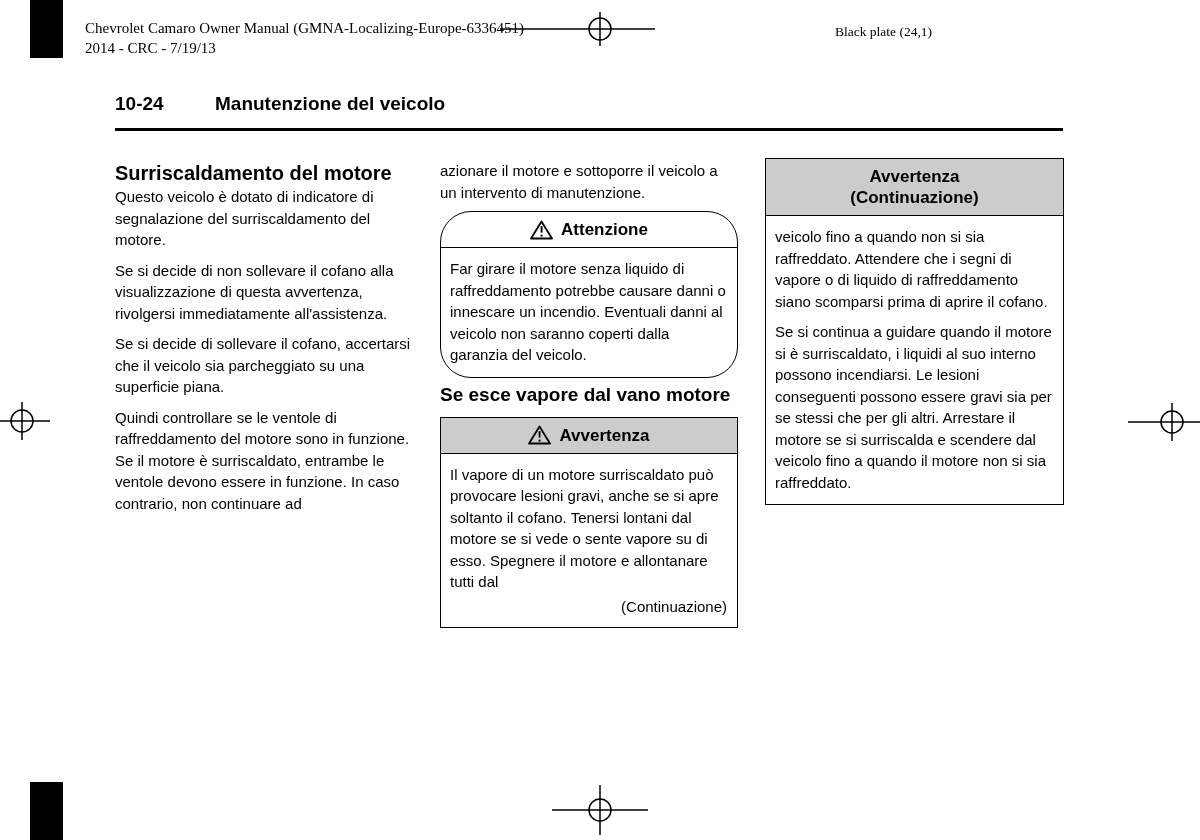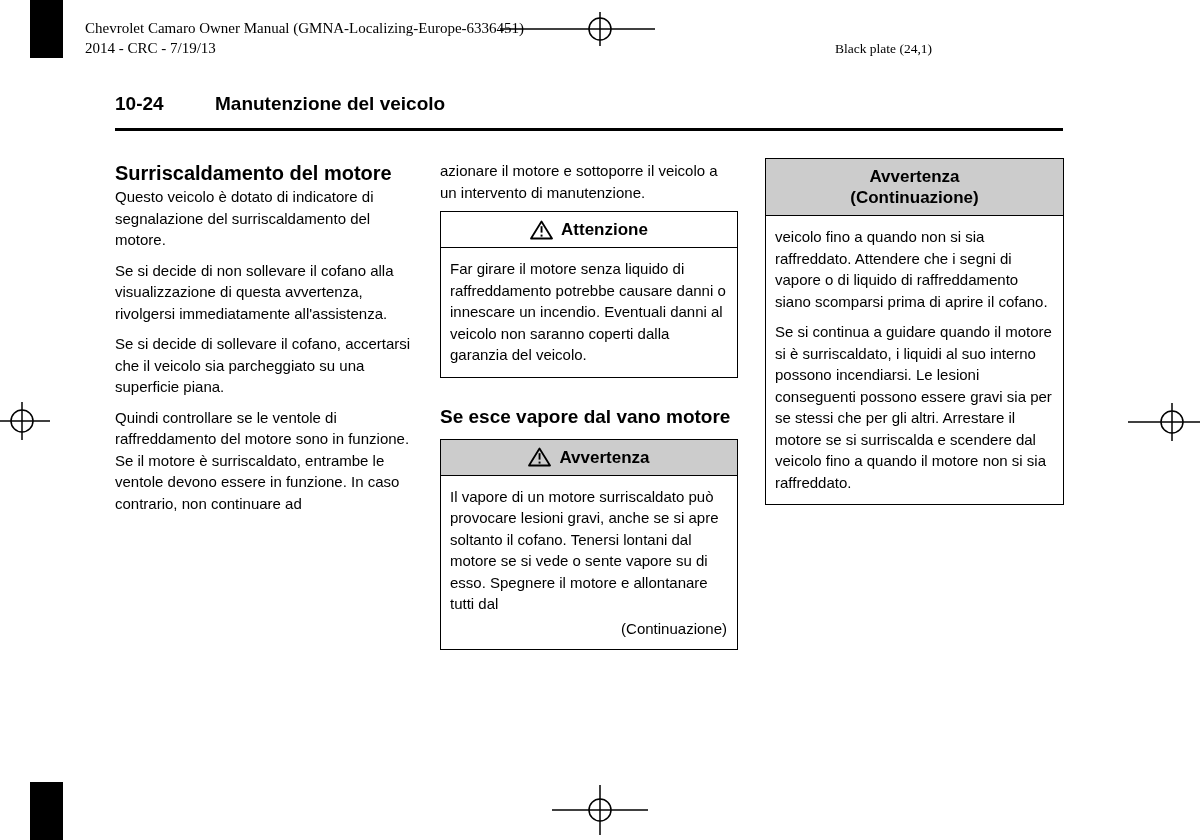--- a/index.html
+++ b/index.html
@@ -18,37 +18,37 @@
   .black-bar.bottom { top:782px; height:58px; }
   .reg-mark { position:absolute; }
   .reg-mark line, .reg-mark circle { stroke:#000; stroke-width:1.5; fill:none; }
 
   
   .print-header-left {
     position:absolute; left:85px; top:18px;
     font-family:"Liberation Serif", serif; font-size:15px; line-height:20px;
   }
   .print-header-right {
-    position:absolute; left:835px; top:41px;
+    position:absolute; left:835px; top:24px;
     font-family:"Liberation Serif", serif; font-size:13.5px;
   }
 
   
   .page-header { position:absolute; left:115px; top:93px; width:948px; font-weight:bold; font-size:19px; }
   .page-number { display:inline-block; width:100px; }
   .header-rule { position:absolute; left:115px; top:128px; width:948px; height:3px; background:#000; }
 
   
   .col { position:absolute; font-size:15px; line-height:21.5px; }
   .col1 { left:115px; top:160px; width:300px; }
   .col2 { left:440px; top:160px; width:298px; }
   .col3 { left:765px; top:158px; width:299px; }
 
   h2.section-1 { font-size:20px; line-height:26px; font-weight:bold; margin-bottom:0; }
-  h2.section-2 { font-size:19px; line-height:25px; font-weight:bold; margin:26px 0 10px 0; }
+  h2.section-2 { font-size:19px; line-height:25px; font-weight:bold; margin:4px 0 10px 0; }
   p.body { margin-bottom:9px; }
   .italic { font-style:italic; }
 
   
   .alert-box { border:1.5px solid #000; margin-bottom:8px; background:#fff; }
   .alert-header {
     display:flex; align-items:center; justify-content:center; gap:8px;
     font-weight:bold; font-size:17px; line-height:21px;
     padding:7px 6px; border-bottom:1.5px solid #000; text-align:center;
   }
@@ -106,21 +106,21 @@
     <h2 class="section-1">Surriscaldamento del motore</h2>
     <p class="body">Questo veicolo è dotato di indicatore di segnalazione del surriscaldamento del motore.</p>
     <p class="body">Se si decide di non sollevare il cofano alla visualizzazione di questa avvertenza, rivolgersi immediatamente all'assistenza.</p>
     <p class="body">Se si decide di sollevare il cofano, accertarsi che il veicolo sia parcheggiato su una superficie piana.</p>
     <p class="body">Quindi controllare se le ventole di raffreddamento del motore sono in funzione. Se il motore è surriscaldato, entrambe le ventole devono essere in funzione. In caso contrario, non continuare ad</p>
   </div>
 
   <div class="col col2">
     <p class="body" style="margin-bottom:8px;">azionare il motore e sottoporre il veicolo a un intervento di manutenzione.</p>
 
-    <div class="alert-box" style="margin-bottom:0;">
+    <div class="alert-box" style="margin-bottom:0;border-radius:31px;">
       <div class="alert-header">
         <span class="warning-icon">
           <svg width="23" height="20" viewBox="0 0 23 20">
             <path d="M11.5 1.5 L22 18.5 L1 18.5 Z" fill="none" stroke="#000" stroke-width="1.8" stroke-linejoin="round"></path>
             <rect x="10.6" y="6.2" width="1.9" height="6.4" fill="#000"></rect>
             <rect x="10.6" y="14.6" width="1.9" height="2" fill="#000"></rect>
           </svg>
         </span>
         <span>Attenzione</span>
       </div>

